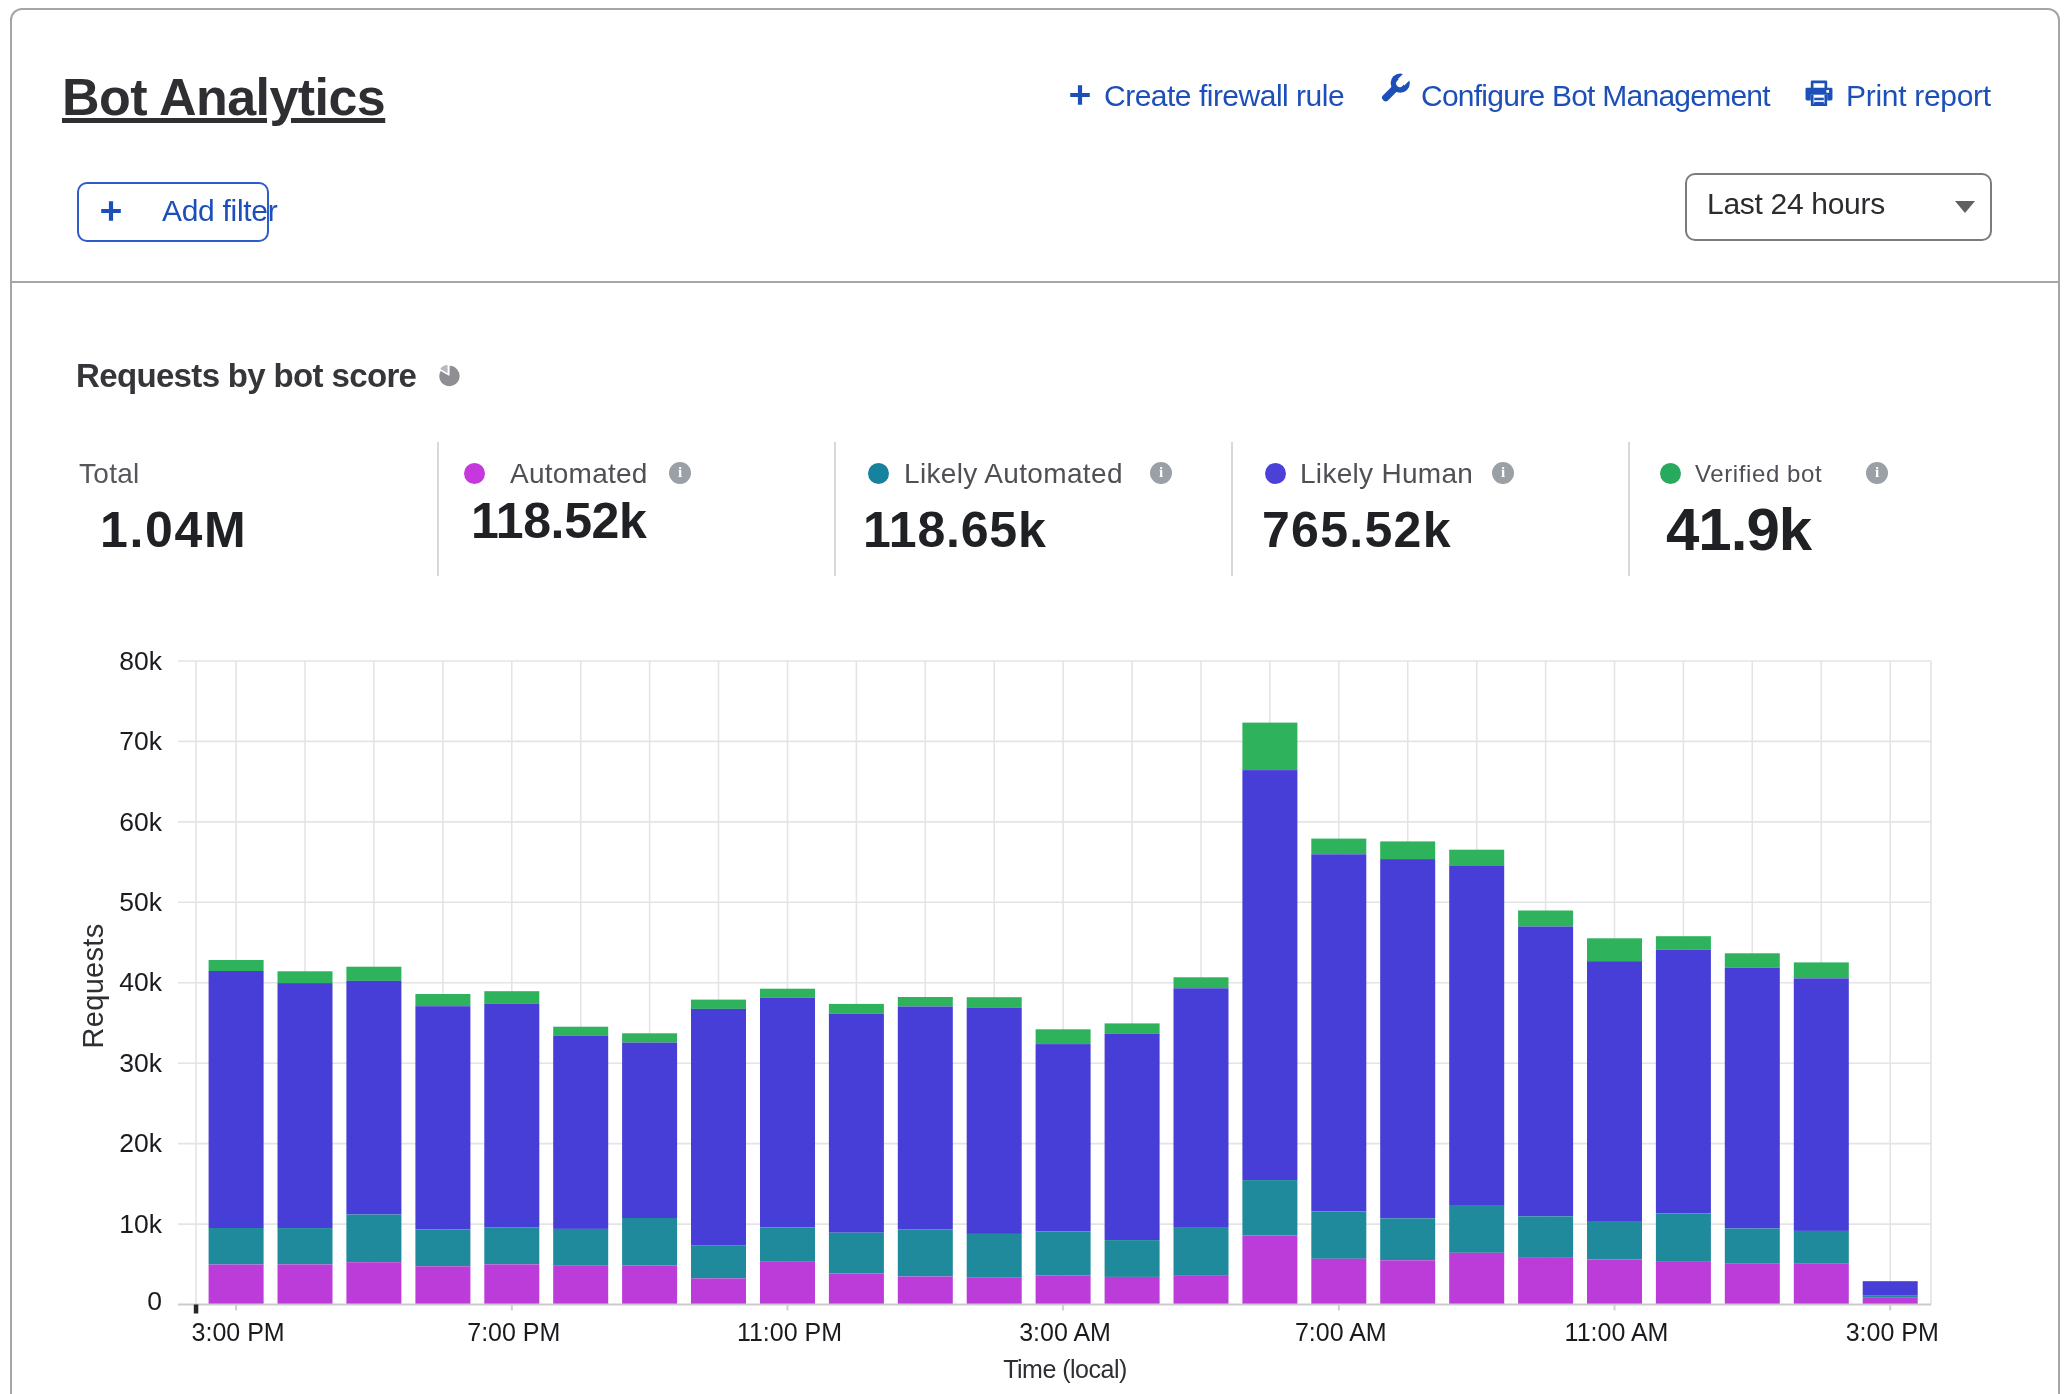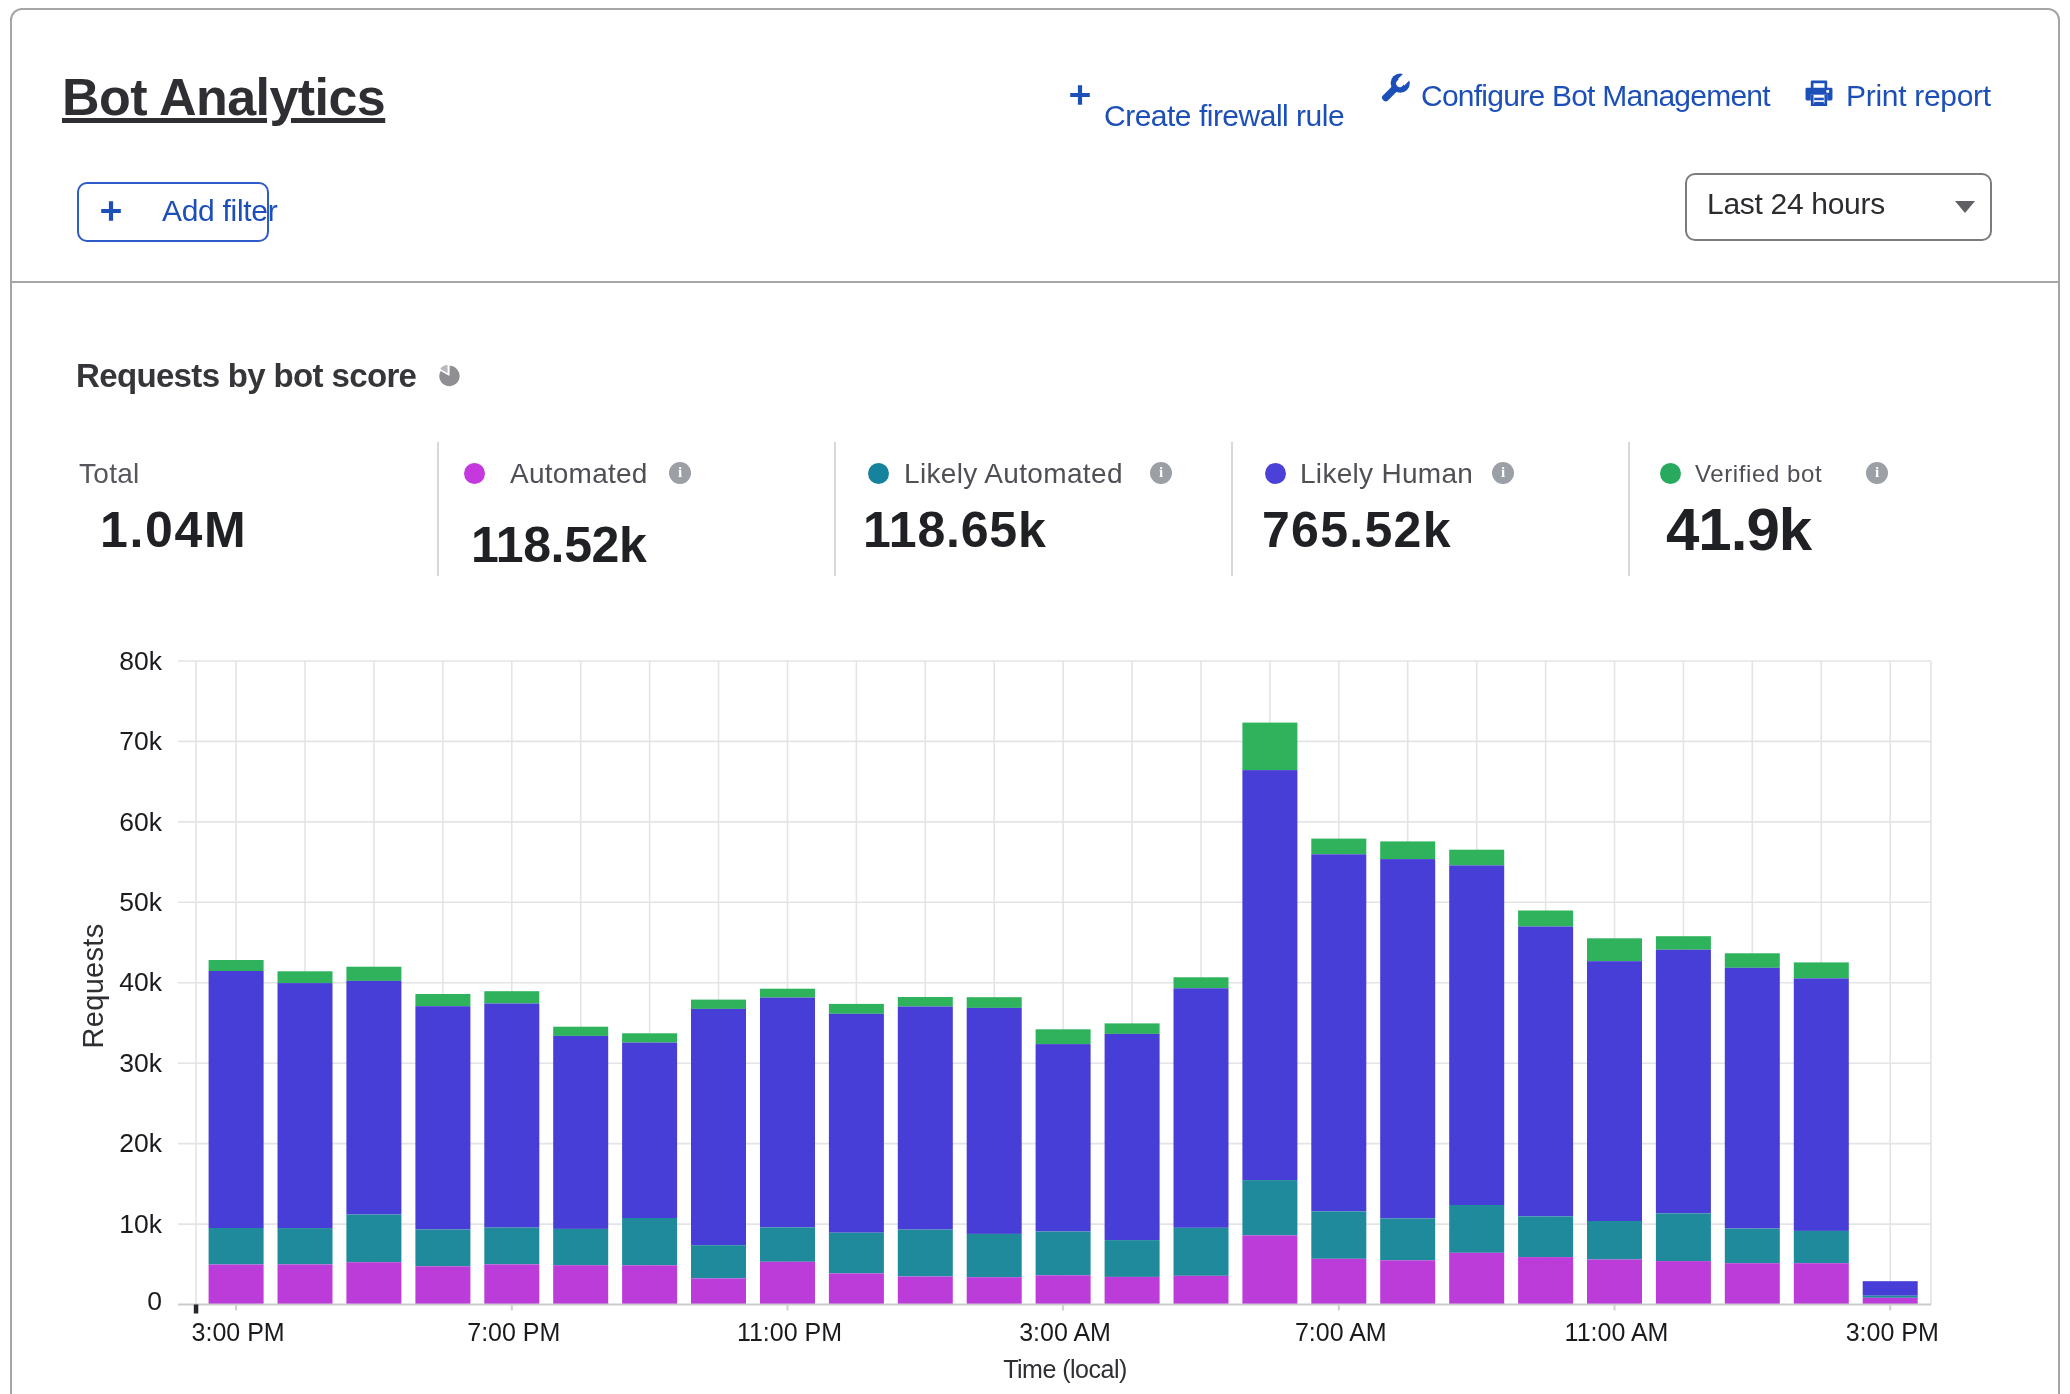--- a/index.html
+++ b/index.html
@@ -6,21 +6,21 @@
   .abs{position:absolute;}
 </style></head>
 <body>
 <div class="abs" style="left:10px;top:8px;width:2046px;height:1500px;border:2px solid #a5a5a8;border-radius:12px;background:#fff"></div>
 <div class="abs" style="left:12px;top:281px;width:2046px;height:2px;background:#a5a5a8"></div>
 
 <div style="position:absolute;left:62px;top:77px;font-size:52px;font-weight:700;color:#2f2f33;letter-spacing:-0.55px;line-height:40px;white-space:nowrap;text-decoration:underline;">Bot Analytics</div>
 <div class="abs" style="left:1068px;top:83px"><svg width="24" height="24" viewBox="0 0 24 24">
       <path d="M12 2.2 V21.8 M2.2 12 H21.8" stroke="#1d4fb8" stroke-width="4.2"></path>
     </svg></div>
-<div style="position:absolute;left:1104px;top:81px;font-size:30px;font-weight:400;color:#1d4fb8;letter-spacing:-0.5px;line-height:30px;white-space:nowrap;margin-top:20px;">Create firewall rule</div>
+<div style="position:absolute;left:1104px;top:81px;font-size:30px;font-weight:400;color:#1d4fb8;letter-spacing:-0.5px;line-height:30px;white-space:nowrap;">Create firewall rule</div>
 <div class="abs" style="left:1375px;top:70px"><svg width="38" height="38" viewBox="0 0 32 32">
       <g transform="rotate(45 16 16)" fill="#1d4fb8">
         <rect x="13.2" y="12" width="6" height="17" rx="2.6"></rect>
         <circle cx="16.2" cy="8.8" r="8.1"></circle>
         <rect x="12.4" y="-3.5" width="7.6" height="11.2" fill="#ffffff"></rect>
         <circle cx="16.2" cy="9.2" r="3.1" fill="#ffffff"></circle>
       </g>
     </svg></div>
 <div style="position:absolute;left:1421px;top:81px;font-size:30px;font-weight:400;color:#1d4fb8;letter-spacing:-0.75px;line-height:30px;white-space:nowrap;">Configure Bot Management</div>
 <div class="abs" style="left:1802px;top:77px"><svg width="34" height="34" viewBox="0 0 24 24">
@@ -58,21 +58,21 @@
 <div class="abs" style="left:1628px;top:442px;width:1.5px;height:134px;background:#d8d8db"></div>
 
 <div style="position:absolute;left:79px;top:460px;font-size:28px;font-weight:400;color:#56565c;letter-spacing:0.3px;line-height:28px;white-space:nowrap;">Total</div>
 <div style="position:absolute;left:72px;top:505px;font-size:50px;font-weight:700;color:#202125;letter-spacing:1.7px;line-height:50px;white-space:nowrap;margin-left:28px;">1.04M</div>
 
 <div style="position:absolute;left:464px;top:463px;width:21px;height:21px;border-radius:50%;background:#c438dd"></div>
 <div style="position:absolute;left:510px;top:460px;font-size:28px;font-weight:400;color:#4f4f55;letter-spacing:0.25px;line-height:28px;white-space:nowrap;">Automated</div>
 <div style="position:absolute;left:669px;top:462px;width:22px;height:22px;border-radius:50%;background:#9b9fa6">
     <span style="position:absolute;left:0;right:0;top:2px;text-align:center;font-size:15px;font-weight:700;color:#fff;font-family:'Liberation Serif',serif">i</span>
   </div>
-<div style="position:absolute;left:471px;top:520px;font-size:50px;font-weight:700;color:#202125;letter-spacing:-0.35px;line-height:50px;white-space:nowrap;">118.52k</div>
+<div style="position:absolute;left:471px;top:496px;font-size:50px;font-weight:700;color:#202125;letter-spacing:-0.35px;line-height:50px;white-space:nowrap;">118.52k</div>
 
 <div style="position:absolute;left:868px;top:463px;width:21px;height:21px;border-radius:50%;background:#17829d"></div>
 <div style="position:absolute;left:904px;top:460px;font-size:28px;font-weight:400;color:#4f4f55;letter-spacing:0.35px;line-height:28px;white-space:nowrap;">Likely Automated</div>
 <div style="position:absolute;left:1150px;top:462px;width:22px;height:22px;border-radius:50%;background:#9b9fa6">
     <span style="position:absolute;left:0;right:0;top:2px;text-align:center;font-size:15px;font-weight:700;color:#fff;font-family:'Liberation Serif',serif">i</span>
   </div>
 <div style="position:absolute;left:863px;top:505px;font-size:50px;font-weight:700;color:#202125;letter-spacing:0.8px;line-height:50px;white-space:nowrap;">118.65k</div>
 
 <div style="position:absolute;left:1265px;top:463px;width:21px;height:21px;border-radius:50%;background:#4b41d8"></div>
 <div style="position:absolute;left:1300px;top:460px;font-size:28px;font-weight:400;color:#4f4f55;letter-spacing:0.3px;line-height:28px;white-space:nowrap;">Likely Human</div>

